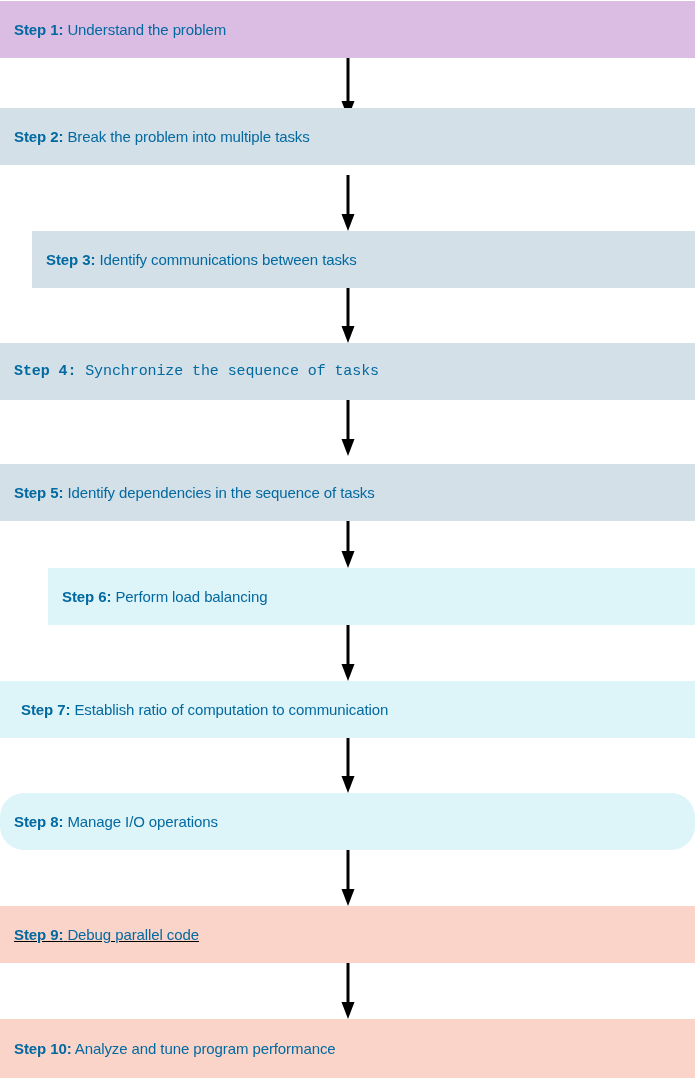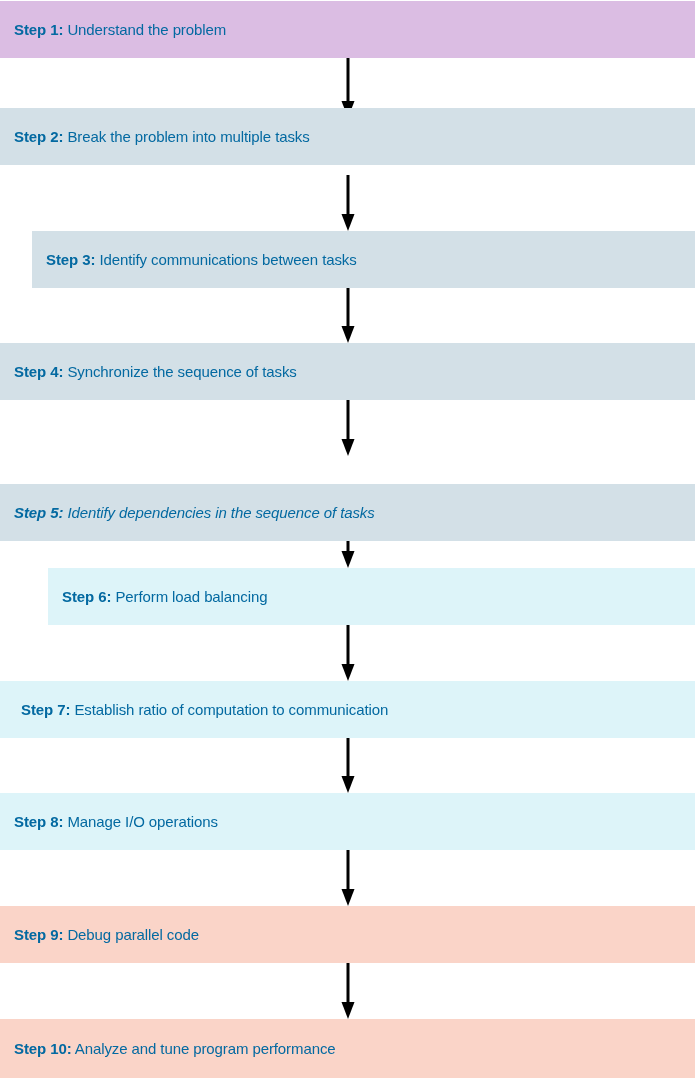--- a/index.html
+++ b/index.html
@@ -113,34 +113,34 @@
     </div>
     <div class="step-box" style="top: 1px; background: rgb(219, 189, 227);">
       <div class="step-text"><span class="step-label">Step 1:</span> <span class="step-desc">Understand the problem</span></div>
     </div>
     <div class="step-box" style="top: 108px; background: rgb(211, 224, 231);">
       <div class="step-text"><span class="step-label">Step 2:</span> <span class="step-desc">Break the problem into multiple tasks</span></div>
     </div>
     <div class="step-box" style="top: 231px; background: rgb(211, 224, 231); margin-left: 32px;">
       <div class="step-text"><span class="step-label">Step 3:</span> <span class="step-desc">Identify communications between tasks</span></div>
     </div>
-    <div class="step-box" style="top: 343px; background: rgb(211, 224, 231);">
+    <div class="step-box" style="top: 343px; background: rgb(211, 224, 231); font-family: Liberation Mono, monospace;">
       <div class="step-text"><span class="step-label">Step 4:</span> <span class="step-desc">Synchronize the sequence of tasks</span></div>
     </div>
-    <div class="step-box" style="top: 484px; background: rgb(211, 224, 231); font-style: italic;">
+    <div class="step-box" style="top: 464px; background: rgb(211, 224, 231);">
       <div class="step-text"><span class="step-label">Step 5:</span> <span class="step-desc">Identify dependencies in the sequence of tasks</span></div>
     </div>
     <div class="step-box" style="top: 568px; background: rgb(221, 244, 249); margin-left: 48px;">
       <div class="step-text"><span class="step-label">Step 6:</span> <span class="step-desc">Perform load balancing</span></div>
     </div>
     <div class="step-box" style="top: 681px; background: rgb(221, 244, 249); padding-left: 21px;">
       <div class="step-text"><span class="step-label">Step 7:</span> <span class="step-desc">Establish ratio of computation to communication</span></div>
     </div>
-    <div class="step-box" style="top: 793px; background: rgb(221, 244, 249);">
+    <div class="step-box" style="top: 793px; background: rgb(221, 244, 249); border-radius: 24px;">
       <div class="step-text"><span class="step-label">Step 8:</span> <span class="step-desc">Manage I/O operations</span></div>
     </div>
-    <div class="step-box" style="top: 906px; background: rgb(250, 212, 200);">
+    <div class="step-box" style="top: 906px; background: rgb(250, 212, 200); text-decoration: underline;">
       <div class="step-text"><span class="step-label">Step 9:</span> <span class="step-desc">Debug parallel code</span></div>
     </div>
     <div class="step-box" style="top: 1019px; background: rgb(250, 212, 200); height: 59px;">
       <div class="step-text"><span class="step-label">Step 10:</span> <span class="step-desc">Analyze and tune program performance</span></div>
     </div>
   </div>
 
 </body></html>

